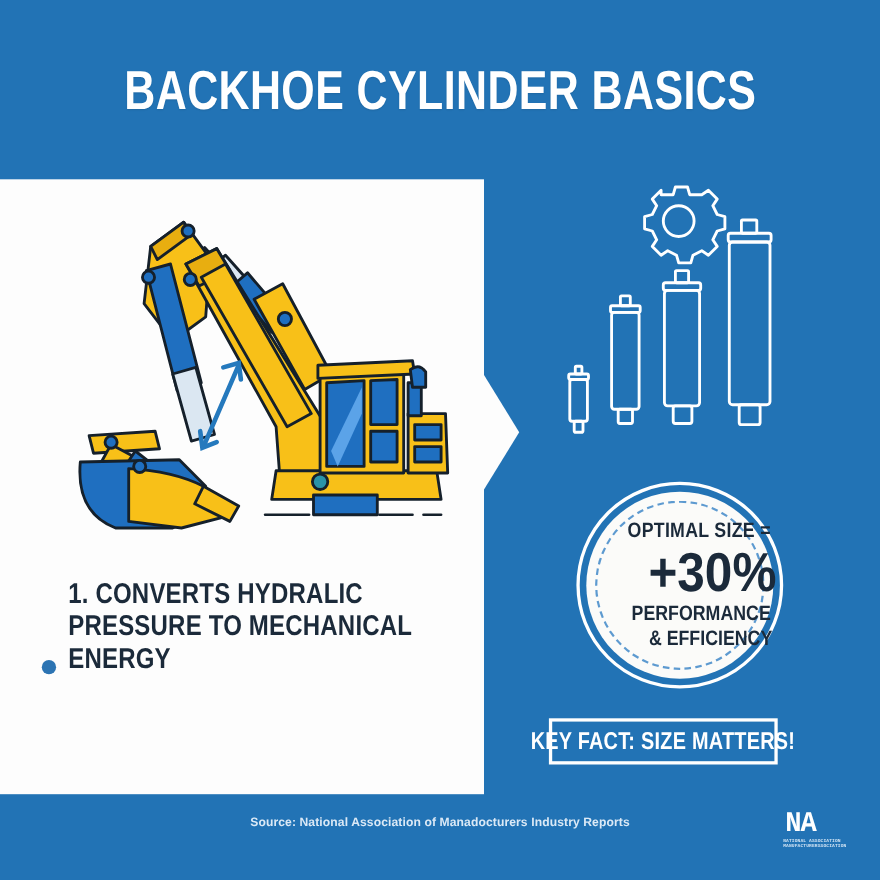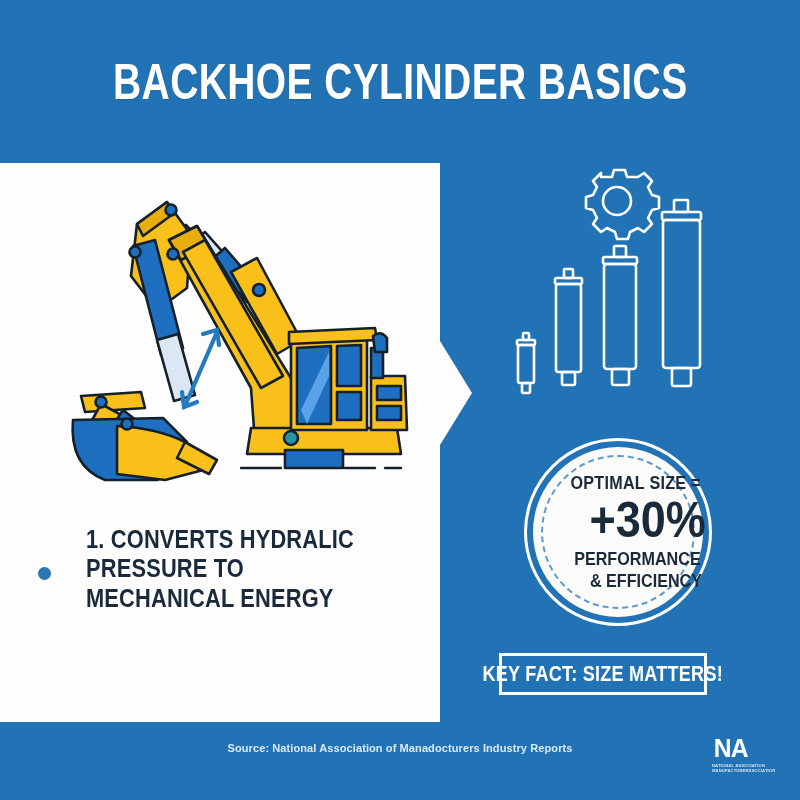--- a/index.html
+++ b/index.html
@@ -39,21 +39,21 @@
     border-top:52px solid transparent;
     border-bottom:52px solid transparent;
     border-left:32px solid #fdfdfd;
   }
 
   
   .excavator { position:absolute; left:45px; top:180px; width:400px; height:320px; }
 
   
   .bullets { position:absolute; left:38px; top:525px; width:400px; }
-  .bullet-row { display:flex; align-items:center; margin-bottom:26px;gap:24px; }
+  .bullet-row { display:flex; align-items:flex-end; margin-bottom:26px; }
   .bullet-dot {
     width:13px; height:13px; border-radius:50%;
     background:#2c74b3; margin-top:9px; margin-right:11px; flex:none;
   }
   .bullet-text {
     color:#1b2a3a;
     font-size:26px;
     font-weight:bold;
     line-height:1.13;
     transform:scaleX(0.84);
@@ -101,21 +101,21 @@
     color:#ffffff; font-size:22px; font-weight:bold;
     transform:scaleX(0.82); white-space:nowrap; letter-spacing:0.3px;
   }
 
   
   .source {
     position:absolute; left:0; top:742px; width:800px;
     text-align:center; color:#dbe9f6; font-size:11px;
     font-weight:bold; letter-spacing:0.1px;
   }
-  .logo { position:absolute; left:712px; top:735px; width:70px; height:46px; }
+  .logo { position:absolute; left:712px; top:735px; width:70px; height:46px;font-family:Liberation Mono, monospace; }
   .logo-na {
     color:#ffffff; font-size:26px; font-weight:bold;
     transform:scaleX(0.95); letter-spacing:-1px; line-height:1;
   }
   .logo-sub {
     color:#cfe2f3; font-size:4.2px; line-height:1.25;
     margin-top:2px; letter-spacing:0.1px; font-weight:bold;
   }
 </style>
 </head>

